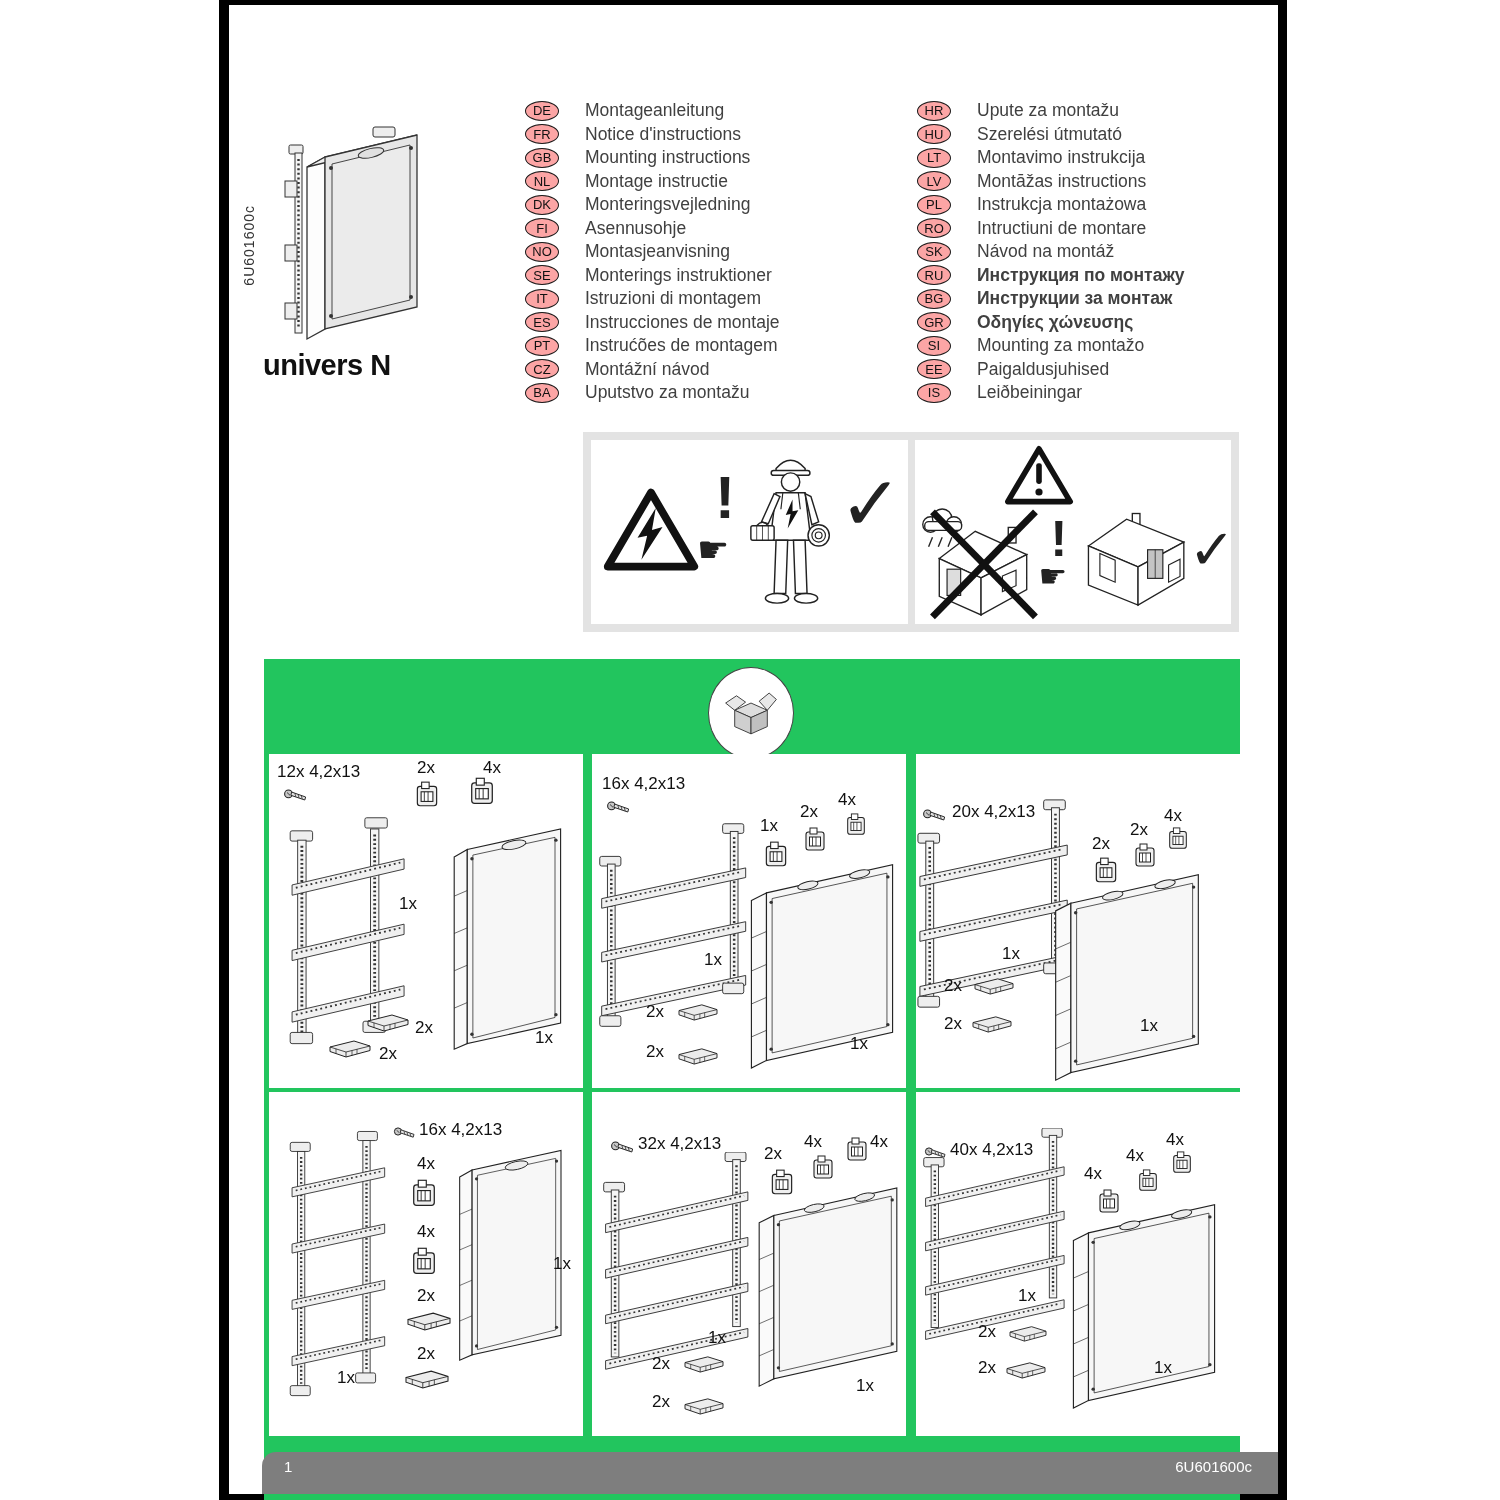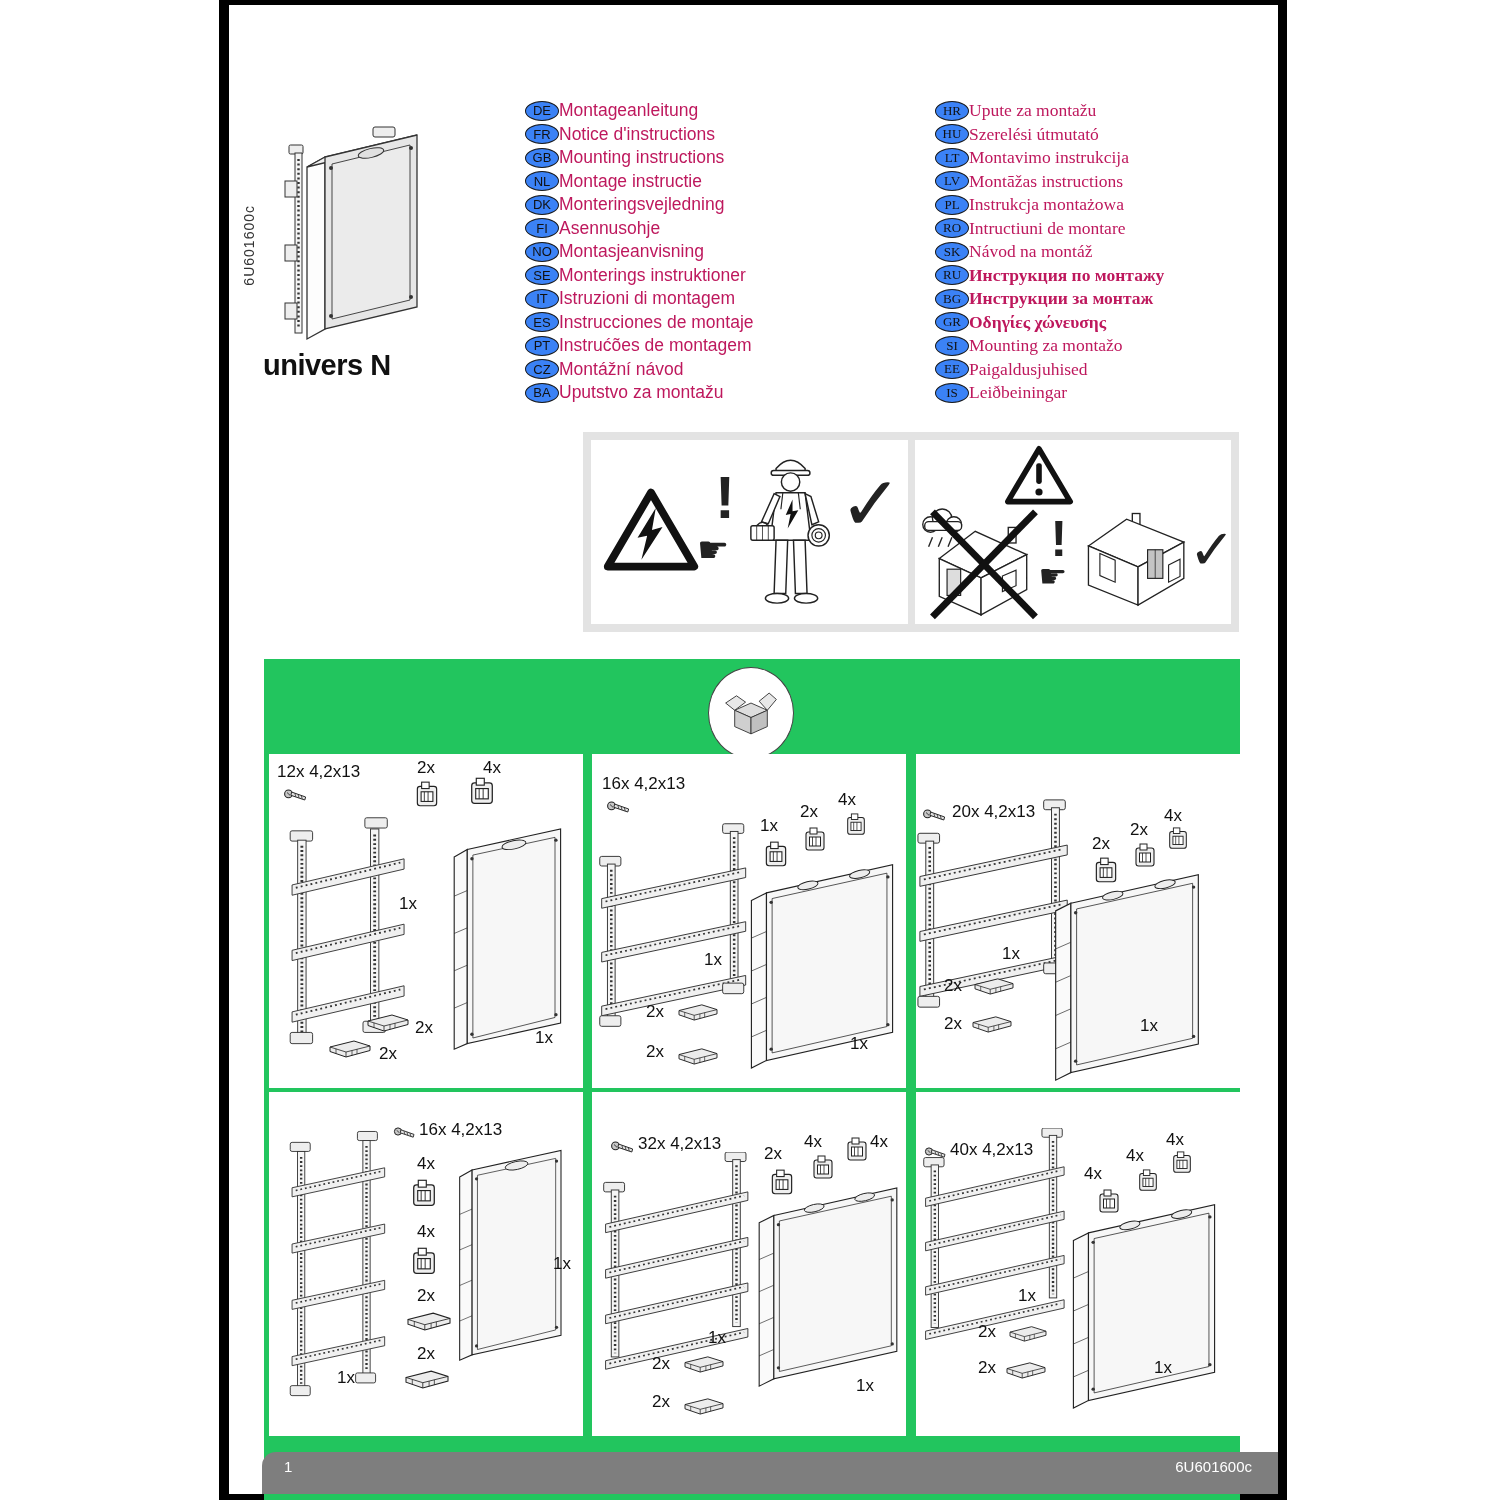--- a/index.html
+++ b/index.html
@@ -16,24 +16,24 @@
   
   .hdr{position:absolute;left:0;top:0;width:338px;height:95px;background:#7e7e7e;border-bottom-right-radius:34px;}
   .brand{position:absolute;right:20px;bottom:10px;color:#fff;font-size:43px;font-weight:bold;letter-spacing:-1.5px;}
   
   .sidecode{position:absolute;left:12px;top:200px;writing-mode:vertical-rl;transform:rotate(180deg);font-size:14px;color:#333;letter-spacing:1px;}
   .product-svg{position:absolute;left:36px;top:102px;}
   .pname{position:absolute;left:34px;top:344px;font-size:29px;font-weight:bold;letter-spacing:-0.5px;}
   
   .langs{position:absolute;top:94px;}
   .langs.lcol{left:296px;}
-  .langs.rcol{left:706px;font-family:Liberation Serif, serif;}
+  .langs.rcol{left:688px;}
   .lang-row{display:flex;align-items:center;height:23.5px;}
-  .oval{flex:0 0 auto;width:34px;height:20px;border:1.7px solid #1a1a1a;border-radius:50%;display:flex;align-items:center;justify-content:center;font-size:13px;box-sizing:border-box;background:#3b82f6;}
-  .ltitle{font-size:17.5px;white-space:nowrap;color:#be185d;}
+  .oval{flex:0 0 auto;width:34px;height:20px;border:1.7px solid #1a1a1a;border-radius:50%;display:flex;align-items:center;justify-content:center;font-size:13px;box-sizing:border-box;background:#fca5a5;}
+  .ltitle{margin-left:26px;font-size:17.5px;white-space:nowrap;color:#404040;}
   .lang-row.bold .ltitle{font-weight:bold;}
   
   .warnings{position:absolute;left:354px;top:427px;width:656px;height:200px;background:#e3e3e3;box-sizing:border-box;padding:8px;display:flex;gap:7px;}
   .wbox{background:#fff;flex:1;position:relative;overflow:hidden;}
   .glyph{position:absolute;font-weight:bold;color:#222;line-height:1;}
   
   .panel{position:absolute;left:35px;top:654px;width:976px;height:984px;background:#22c55e;}
   .unpack{position:absolute;left:444px;top:8px;width:84px;height:90px;background:#fff;border:1.5px solid #444;border-radius:50%;display:flex;align-items:center;justify-content:center;}
   .cell{position:absolute;background:#fff;overflow:hidden;}
   .lbl{position:absolute;font-size:17px;white-space:nowrap;color:#111;}

